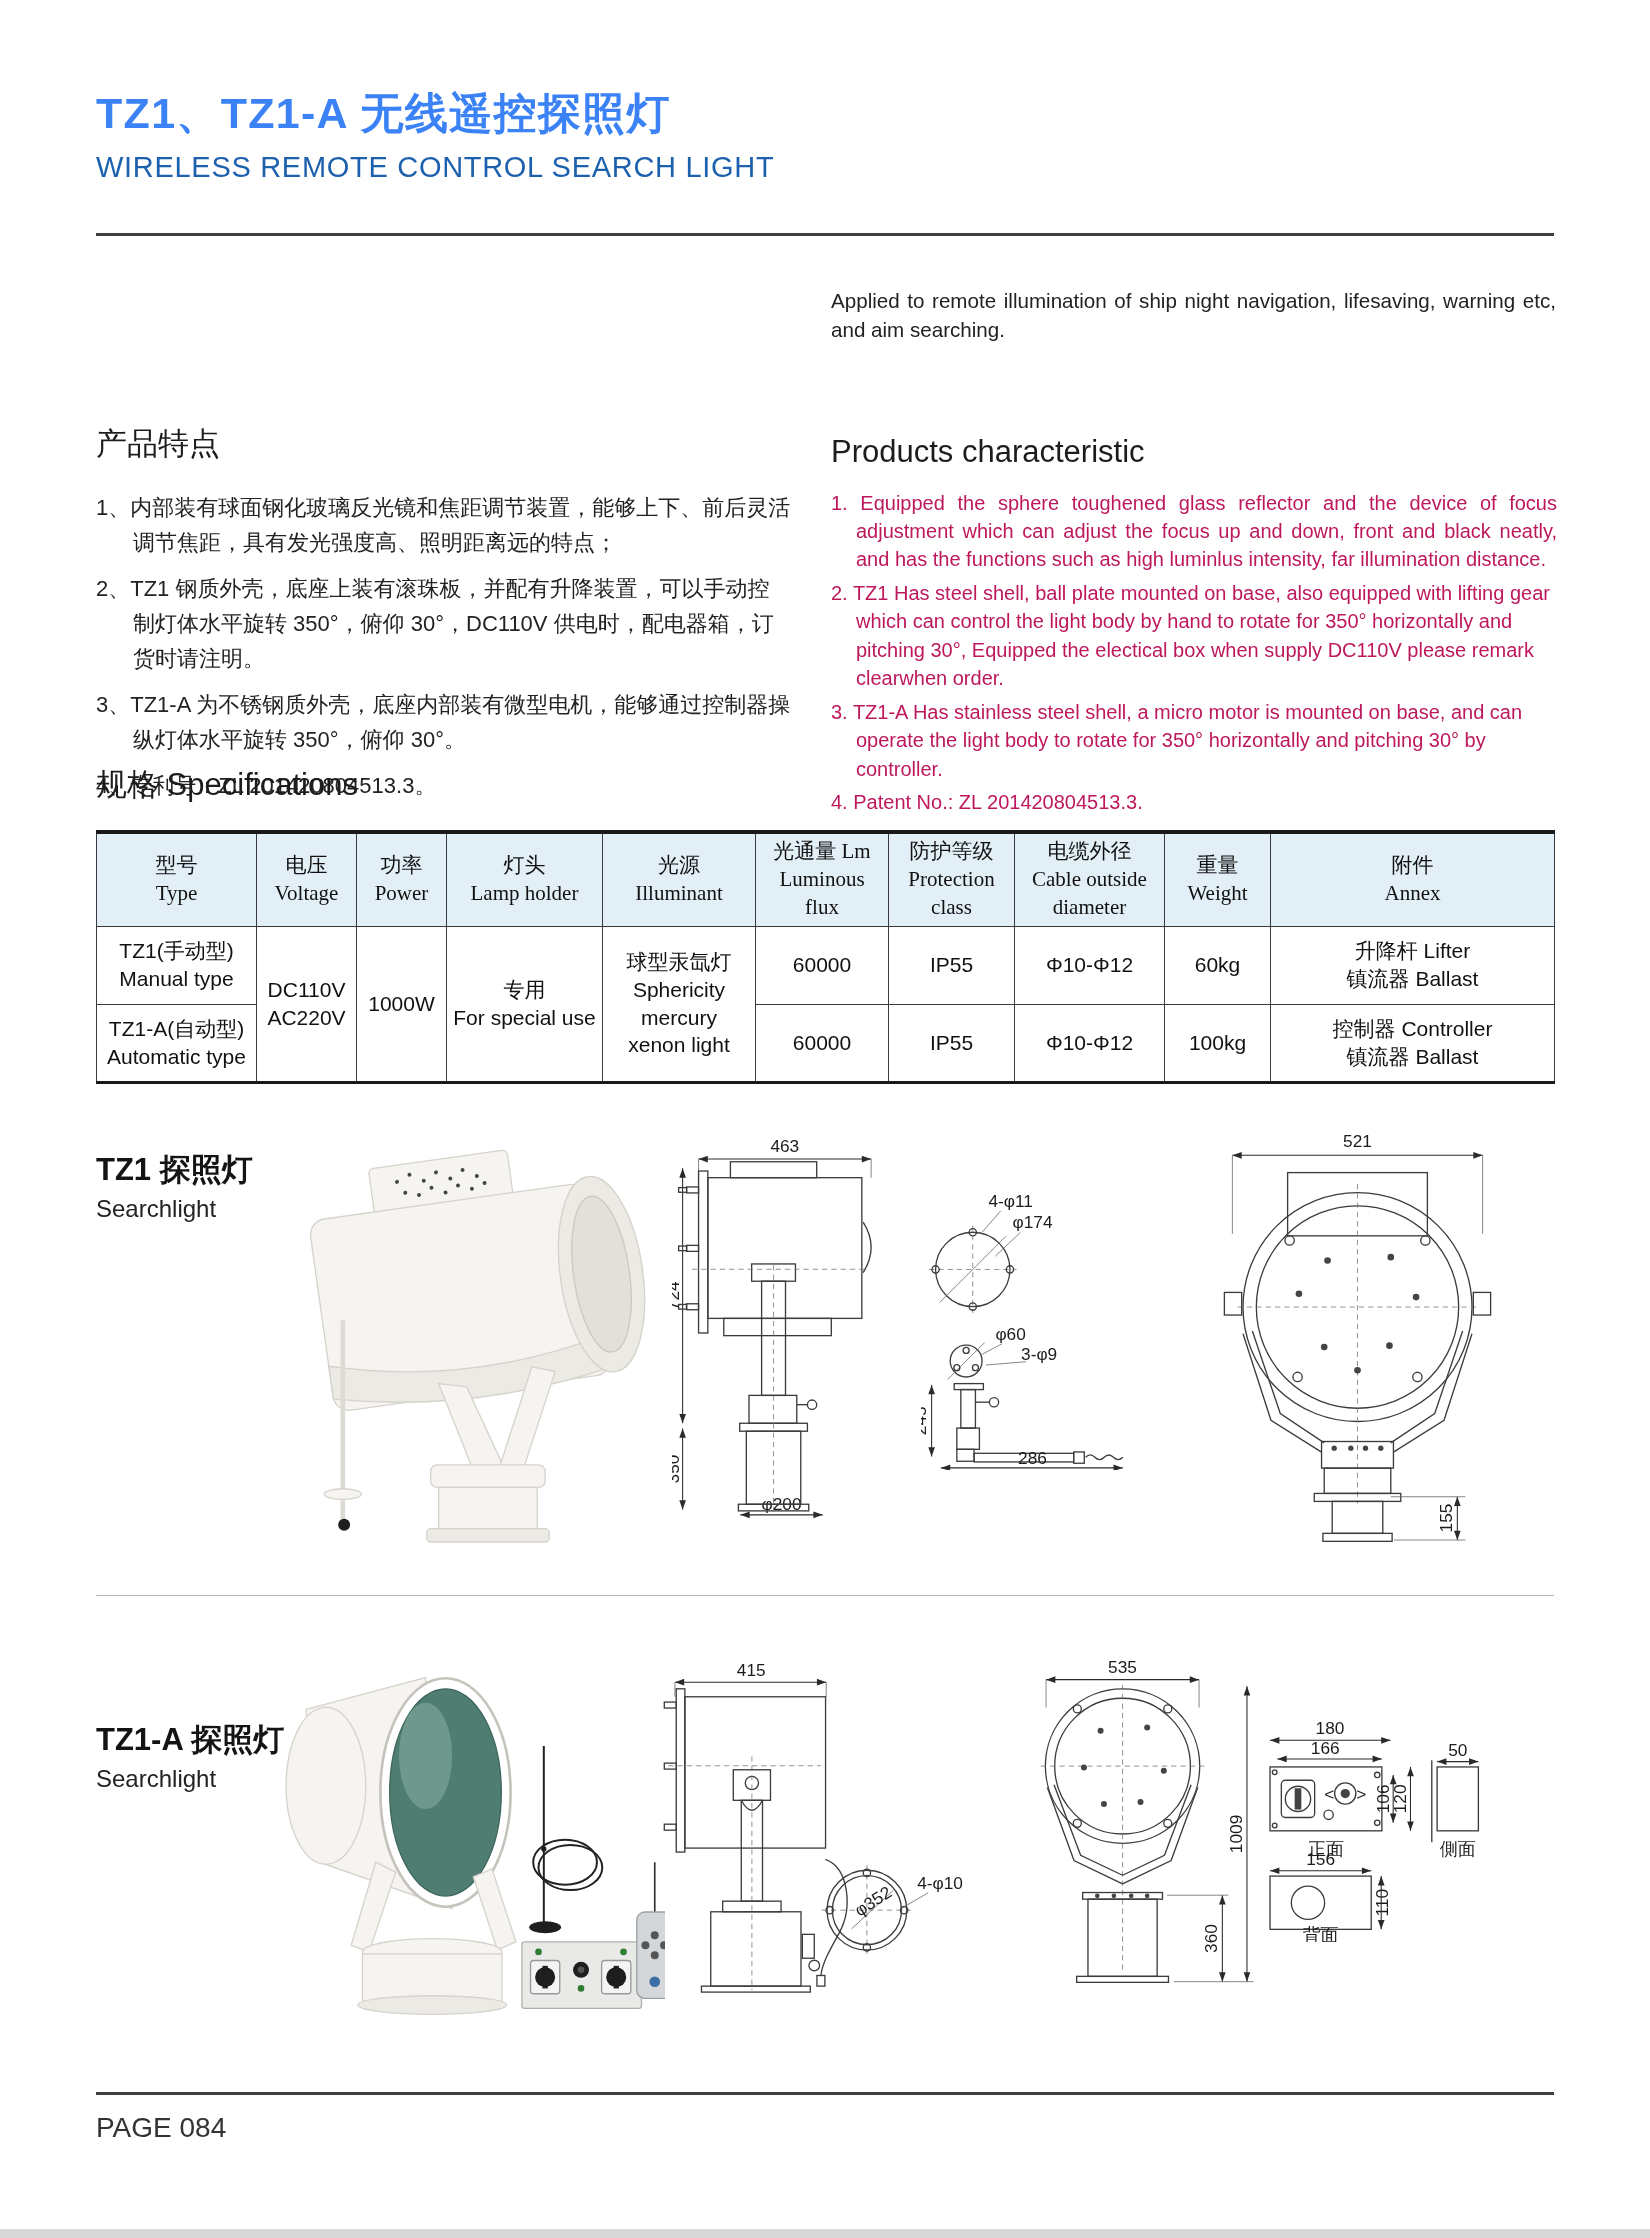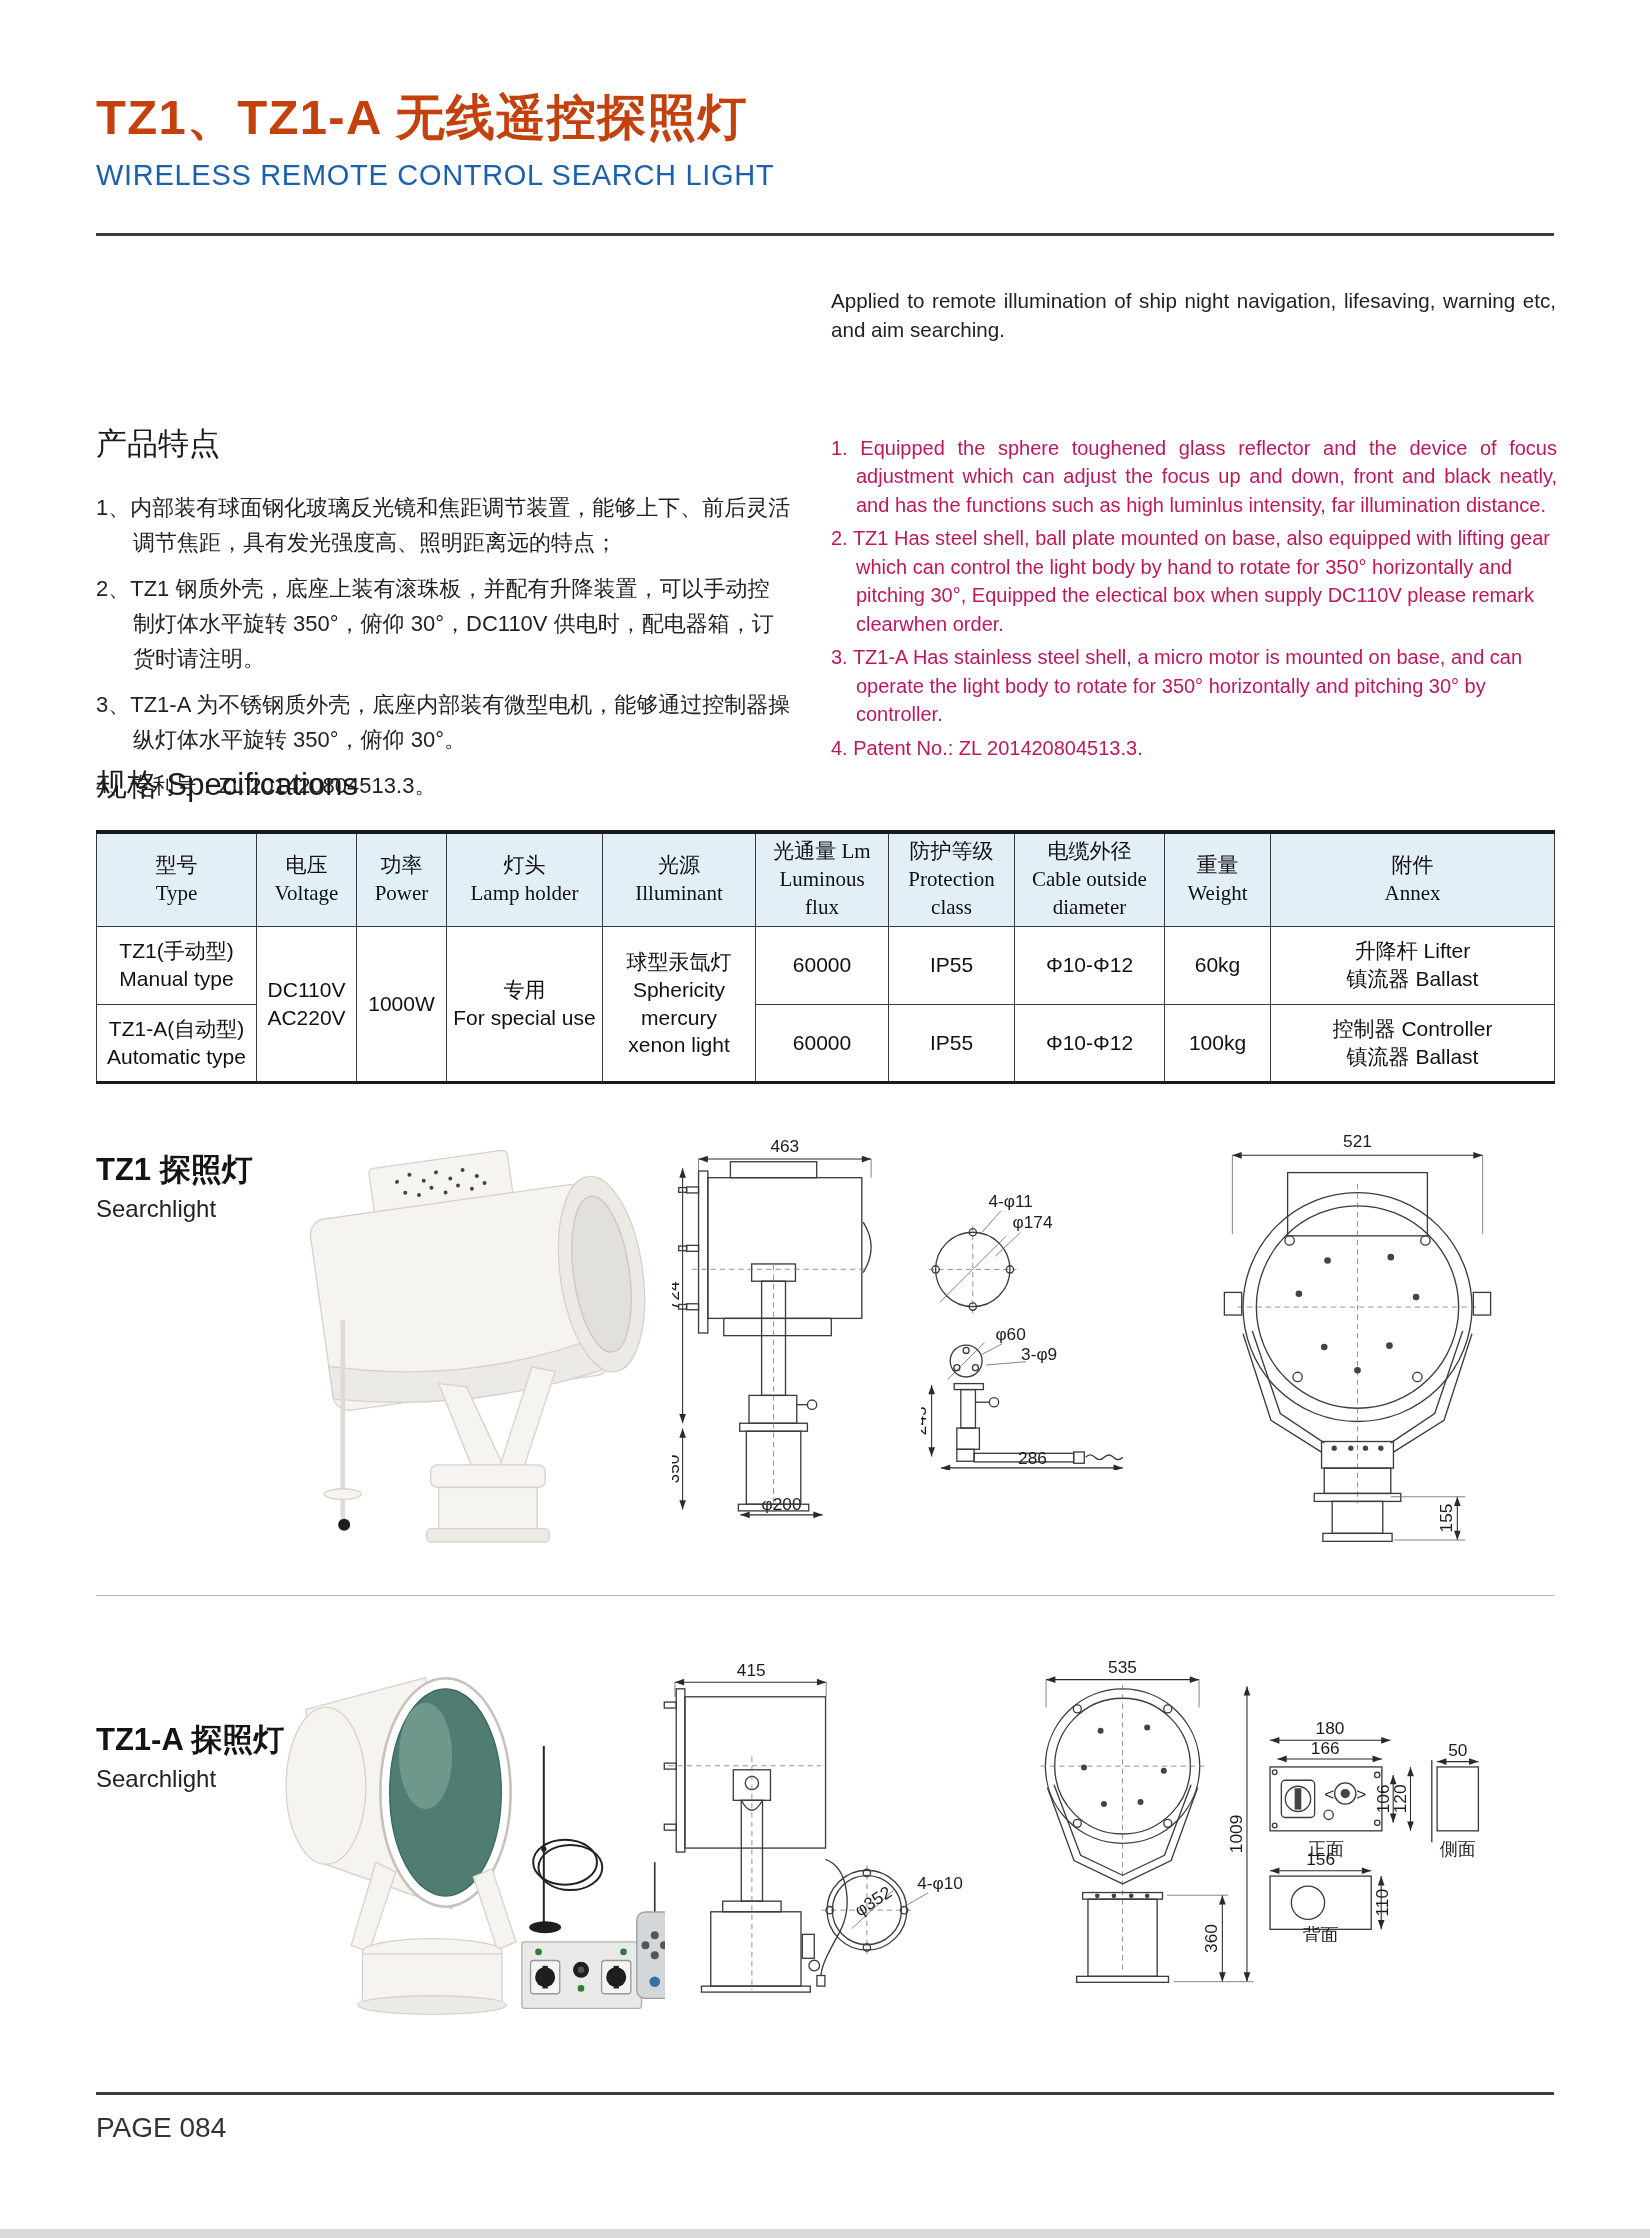--- a/index.html
+++ b/index.html
@@ -1,19 +1,19 @@
 <!DOCTYPE html>
 <html style="font-size:10.6px"><head>
 <meta charset="utf-8">
 <style>
   html,body{margin:0;padding:0;background:#ffffff;}
   .page{position:relative;width:1650px;height:2239px;background:#ffffff;
         font-family:"Liberation Sans",sans-serif;color:#2b2b2b;overflow:hidden;}
   .abs{position:absolute;}
-  .title-zh{font-size:49px;font-weight:700;color:#c2410c;letter-spacing:1.3px;}
+  .title-zh{font-size:43px;font-weight:700;color:#3b82f6;letter-spacing:1.3px;}
   .title-en{font-size:29px;font-weight:400;color:#1d61ae;margin-top:8px;letter-spacing:0.7px;}
   .rule{background:#3e3e3e;}
   .rule-light{background:#b5b5b5;}
   .sec-h{font-size:31px;font-weight:400;color:#1c1c1c;margin:0 0 28px 0;}
   .body-text{font-size:22px;line-height:1.5;color:#222;}
   .en-body{font-size:20.6px;line-height:1.42;color:#222;}
   .item-zh{font-size:22px;line-height:1.6;color:#222;padding-left:37px;text-indent:-37px;margin-bottom:10.6px;}
   .item-en{font-size:20px;line-height:1.42;color:#be185d;padding-left:25px;text-indent:-25px;margin-bottom:5.3px;}
   table.specs{border-collapse:collapse;width:1458px;table-layout:fixed;font-size:21px;color:#111;
               border:1.3px solid #2a2a2a;border-top:4px solid #1a1a1a;border-bottom:3.3px solid #1a1a1a;}
@@ -59,20 +59,21 @@
     <div class="item-zh">2、TZ1 钢质外壳，底座上装有滚珠板，并配有升降装置，可以手动控制灯体水平旋转 350°，俯仰 30°，DC110V 供电时，配电器箱，订货时请注明。</div>
     <div class="item-zh">3、TZ1-A 为不锈钢质外壳，底座内部装有微型电机，能够通过控制器操纵灯体水平旋转 350°，俯仰 30°。</div>
     <div class="item-zh">4、专利号：ZL 201420804513.3。</div>
   </div>
 
   <div class="abs" style="left:831px;top:286px;width:725px;">
     <div class="en-body" style="text-align:justify;">Applied to remote illumination of ship night navigation, lifesaving, warning etc, and aim searching.</div>
   </div>
 
   <div class="abs" style="left:831px;top:434px;width:726px;">
+    <h2 class="sec-h" style="margin-bottom:18.6px;">Products characteristic</h2>
     <div class="item-en" style="text-align:justify;">1. Equipped the sphere toughened glass reflector and the device of focus adjustment which can adjust the focus up and down, front and black neatly, and has the functions such as high luminlus intensity, far illumination distance.</div>
     <div class="item-en">2. TZ1 Has steel shell, ball plate mounted on base, also equipped with lifting gear which can control the light body by hand to rotate for 350° horizontally and pitching 30°, Equipped the electical box when supply DC110V please remark clearwhen order.</div>
     <div class="item-en">3. TZ1-A Has stainless steel shell, a micro motor is mounted on base, and can operate the light body to rotate for 350° horizontally and pitching 30° by controller.</div>
     <div class="item-en">4. Patent No.:  ZL 201420804513.3.</div>
   </div>
 
   <div class="abs sec-h" style="left:96px;top:764px;margin:0;">规格 Specifications</div>
 
   <table class="specs abs" style="left:96px;top:830px;">
     <colgroup>

